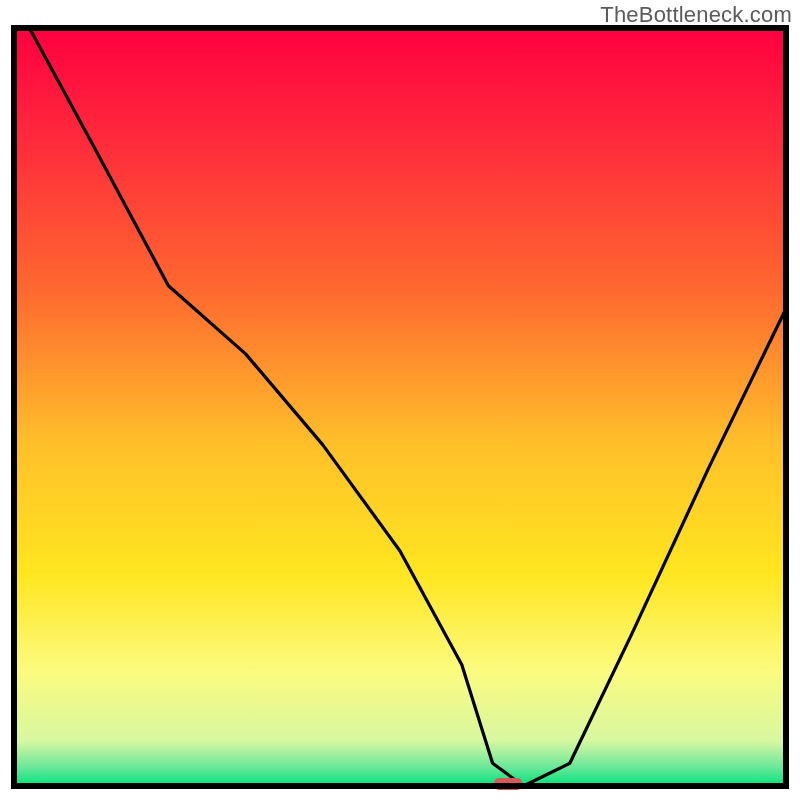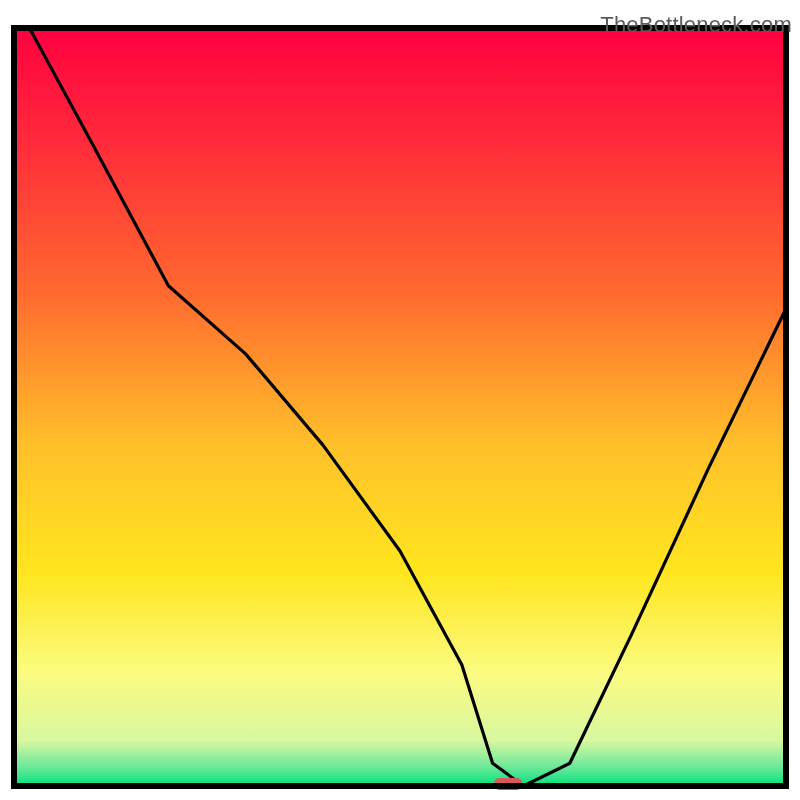--- a/index.html
+++ b/index.html
@@ -11,21 +11,21 @@
     overflow: hidden;
     font-family: Arial, Helvetica, sans-serif;
   }
   .frame {
     position: relative;
     width: 800px;
     height: 800px;
   }
   .watermark {
     position: absolute;
-    top: 12px;
+    top: 2px;
     right: 8px;
     font-size: 22px;
     font-weight: 500;
     color: #5b5b5b;
     letter-spacing: 0.2px;
   }
   svg {
     display: block;
   }
 </style>

